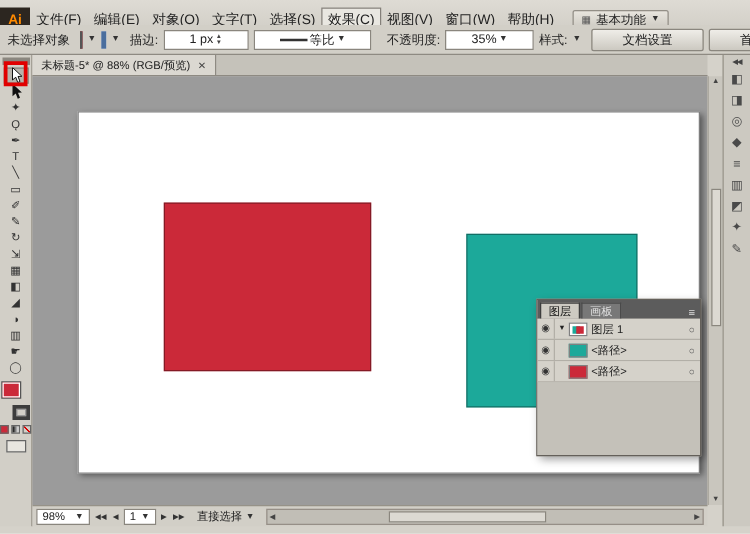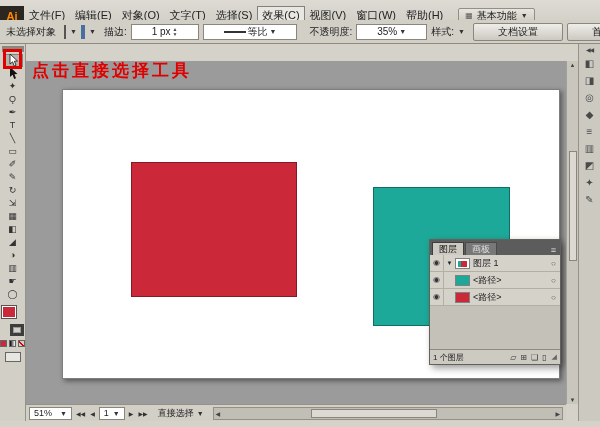--- a/index.html
+++ b/index.html
@@ -251,20 +251,26 @@
       <span class="stroke-sw"></span>
     </div>
     <div class="minirow">
       <span class="mini" style="background: rgb(203, 41, 57);"></span>
       <span class="mini grad"></span>
       <span class="mini none"></span>
     </div>
     <div class="screenmode"></div>
   </div>
 
+  <div class="tabbar">
+    <div class="doc-tab">
+      <span>未标题-5* @ 88% (RGB/预览)</span>
+      <span class="tab-close">✕</span>
+    </div>
+  </div>
 
   <div class="canvas">
     <div class="artboard">
       <div class="shape red" style="background: rgb(203, 41, 57);"></div>
       <div class="shape teal" style="background: rgb(28, 169, 154);"></div>
     </div>
 
     <div class="layers">
       <div class="l-titlebar">
         <span class="ltab active">图层</span>
@@ -289,45 +295,34 @@
         <span class="ltarget">○</span>
       </div>
       <div class="lrow">
         <span class="eye-cell">◉</span>
         <span class="exp"></span>
         <span class="lthumb" style="background: rgb(203, 41, 57);"></span>
         <span class="lname">&lt;路径&gt;</span>
         <span class="ltarget">○</span>
       </div>
       <div class="l-fill"></div>
-      <div class="l-footer">
-        <span>1 个图层</span>
-        <span class="lf-icons">
-          <span>▱</span>
-          <span>⊞</span>
-          <span>❏</span>
-          <span>▯</span>
-        </span>
-        <span class="grip">◢</span>
-      </div>
     </div>
   </div>
 
   <div class="annot-ring"></div>
-  <div class="annot-text">点击直接选择工具</div>
 
   <div class="vscroll">
     <span>▲</span>
     <span class="vthumb"></span>
     <span>▼</span>
   </div>
 
   <div class="statusbar">
     <span class="zoom-box">
-      <span>51%</span>
+      <span>98%</span>
       <span class="dd">▼</span>
     </span>
     <span class="navbtn">◀◀</span>
     <span class="navbtn">◀</span>
     <span class="page-box">
       <span>1</span>
       <span class="dd">▼</span>
     </span>
     <span class="navbtn">▶</span>
     <span class="navbtn">▶▶</span>

